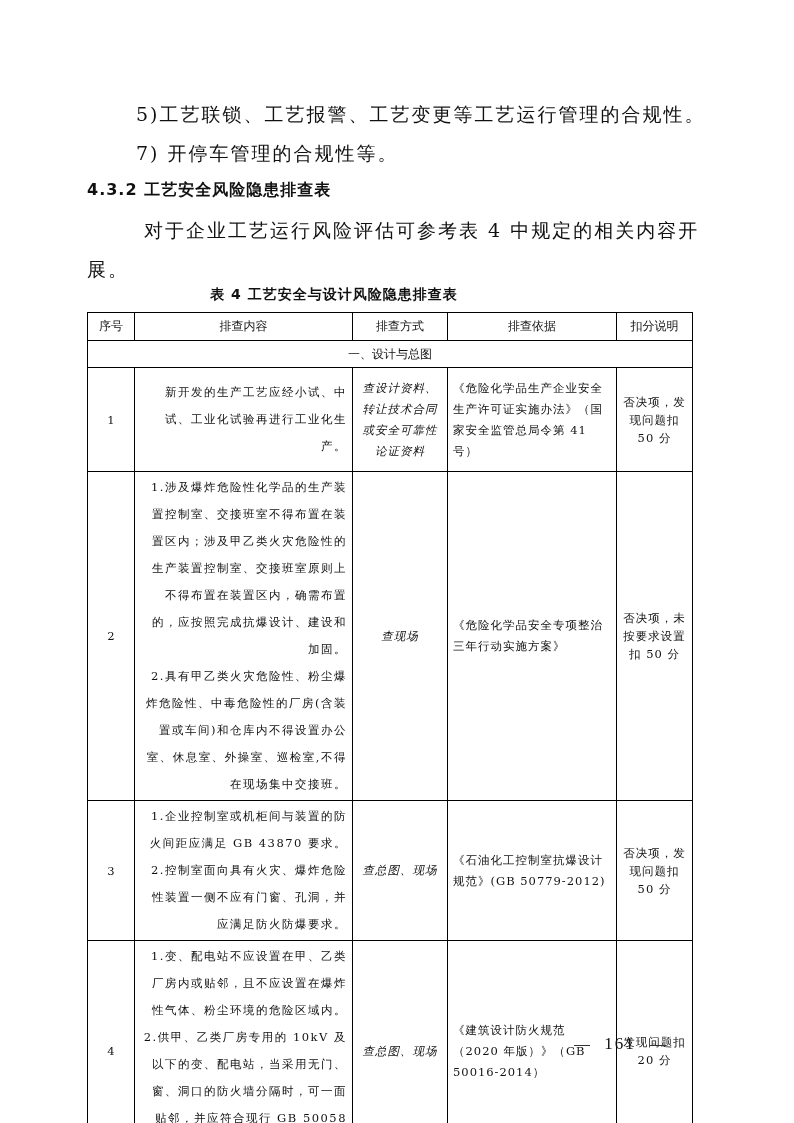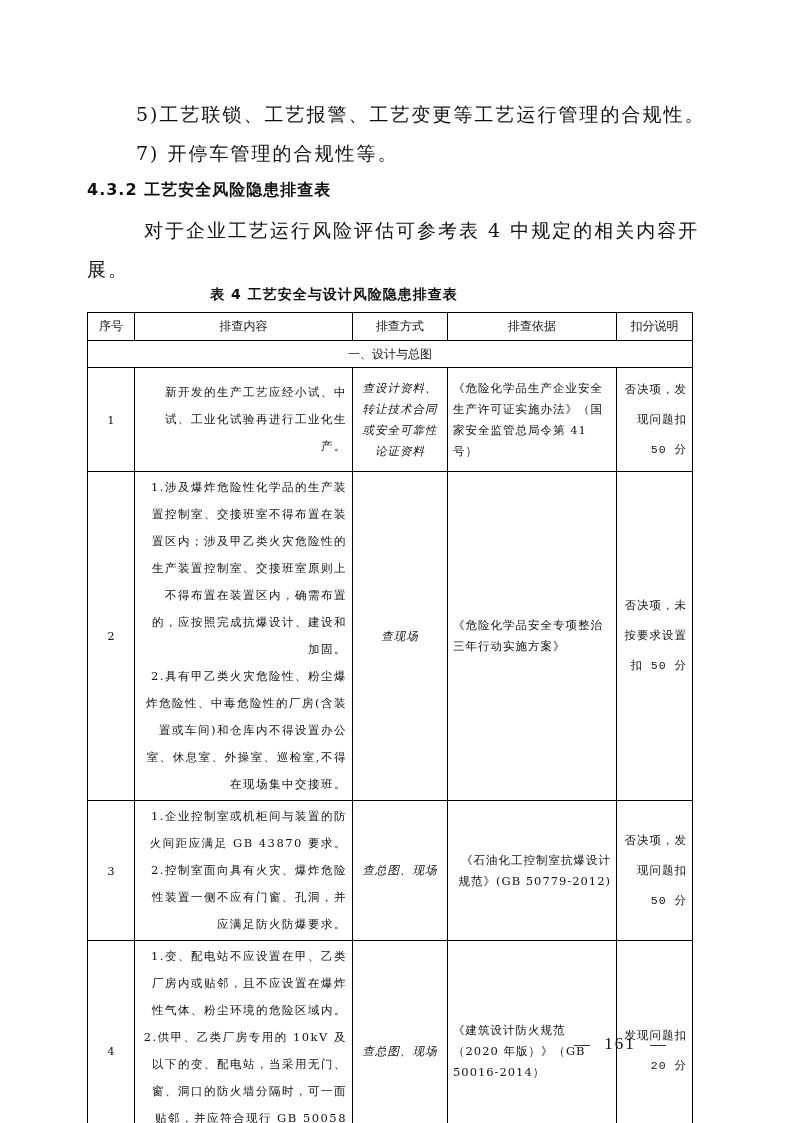--- a/index.html
+++ b/index.html
@@ -11,22 +11,22 @@
   .caption { position: absolute; left: 0; width: 668px; top: 286px; text-align: center;
              font-size: 14px; font-weight: bold; font-family: "DejaVu Sans", "Liberation Sans", sans-serif; letter-spacing: 1px; }
   table.risk { position: absolute; left: 87px; top: 312px; width: 605px; border-collapse: collapse;
                font-size: 11.5px; table-layout: fixed; }
   table.risk td, table.risk th { border: 1.2px solid #000; padding: 2px 5px; vertical-align: middle; }
   table.risk th { font-weight: normal; height: 23px; font-family: "DejaVu Sans", "Liberation Sans", sans-serif; font-size: 12px; }
   .c-num { text-align: center; }
   .c-content { text-align: right; line-height: 27px; letter-spacing: 1.5px; }
   .c-method { text-align: center; line-height: 21px; letter-spacing: 1px; font-style: italic; }
   .c-basis { text-align: left; line-height: 21px; letter-spacing: 1px; }
-  .c-basis.centered { text-align: right; }
-  .c-score { text-align: right; line-height: 30px; letter-spacing: 1px; font-family: Liberation Mono, monospace; }
+  .c-basis.centered { text-align: left; }
+  .c-score { text-align: center; line-height: 18px; letter-spacing: 1px; }
   .section-row td { text-align: center; height: 22px; font-family: "DejaVu Sans", "Liberation Sans", sans-serif; font-size: 12px; }
   .line { display: block; }
   .page-num { position: absolute; top: 1034px; left: 0; width: 1240px; text-align: center; font-size: 17px;
               font-family: "Liberation Serif", serif; letter-spacing: 2px; }
   .page-num span.dash { display: inline-block; width: 16px; border-top: 1px solid #333; vertical-align: middle; margin: 0 14px; }
 </style>
 </head>
 <body>
 
 <div class="para" style="left:136px; top:102px;">5)工艺联锁、工艺报警、工艺变更等工艺运行管理的合规性。</div>

